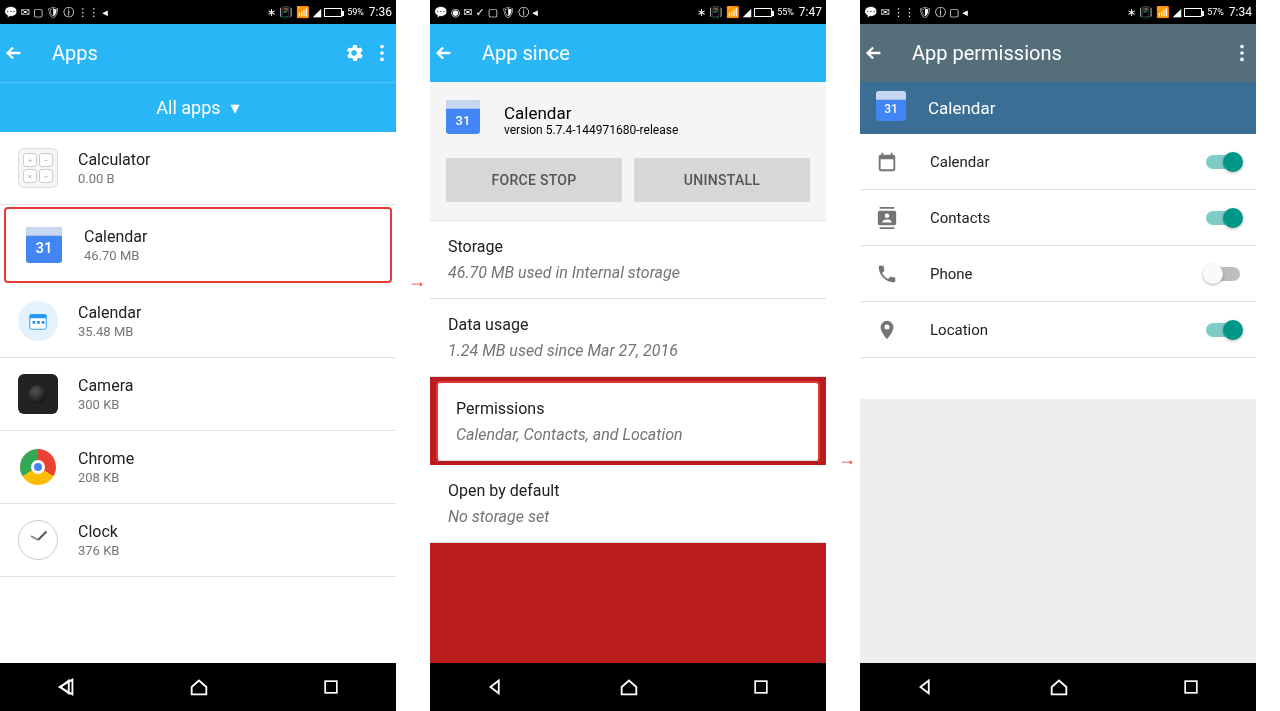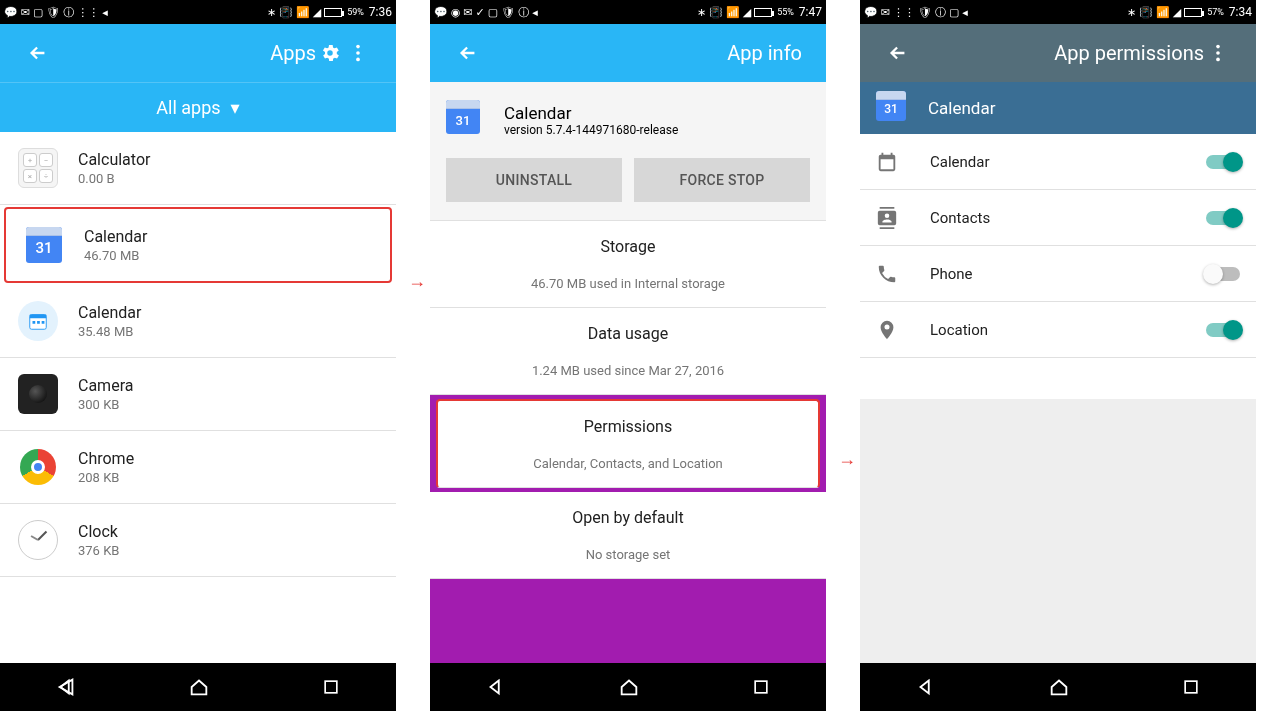--- a/index.html
+++ b/index.html
@@ -35,22 +35,21 @@
   .battery { border: 1px solid #fff; width: 18px; height: 9px; position: relative; display: flex; align-items: center; }
   .battery::after { content:""; position:absolute; right:-3px; top:2px; width:2px; height:5px; background:#fff; }
   .batt-text { font-size:9px; margin-left:2px; margin-right:2px; }
   
   .appbar {
     background: #29b6f6;
     color: #fff;
     height: 58px;
     display: flex;
     align-items: center;
-    padding: 0 24px;
-    text-align: right;
+    padding: 0 0;
   }
   .appbar.dark { background: #546e7a; }
   .appbar .title { font-size: 20px; margin-left: 24px; flex: 1; }
   .appbar .icon-btn { width: 28px; height: 28px; display:flex; align-items:center; justify-content:center; }
   
   .secondary-bar {
     background: #29b6f6;
     color: #fff;
     height: 50px;
     display: flex;
@@ -89,21 +88,21 @@
     background:#f5f5f5;
   }
   .appinfo-header .icon-slot { width:40px; height:40px; margin-right:18px; }
   .btn-row { display:flex; gap:12px; padding: 12px 16px 18px 16px; background:#f5f5f5; border-bottom:1px solid #e0e0e0;}
   .flat-btn {
     flex:1; background:#d7d7d7; color:#555; font-weight:500;
     text-align:center; padding:14px 0; font-size:14px; letter-spacing:0.3px;
   }
   .section-item { background:#fff; padding: 16px 18px; border-bottom:1px solid #e0e0e0; }
   .section-item .primary { font-size:16px; color:#212121; }
-  .section-item .secondary { font-size:13px; color:#757575; margin-top:20px; }
+  .section-item .secondary { font-size:16px; color:#757575; margin-top:7px;font-style:italic; }
   
   .perm-app-strip {
     background:#3a6e94;
     color:#fff;
     display:flex;
     align-items:center;
     padding: 10px 16px;
     height:52px;
   }
   .perm-app-strip .icon-slot { width:34px; height:34px; margin-right:18px; }
@@ -346,40 +345,40 @@
       <span class="time">7:47</span>
     </div>
   </div>
 
   <div class="appbar">
     <div class="icon-btn">
       <svg width="22" height="22" viewBox="0 0 24 24" fill="none" stroke="#fff" stroke-width="2.5">
           <path d="M19 12H5M11 18l-6-6 6-6"></path>
         </svg>
     </div>
-    <div class="title">App info</div>
+    <div class="title">App since</div>
   </div>
 
   <div class="appinfo-header">
     <div class="icon-slot">
       <div class="ico-calendar" style="width:34px;height:34px;font-size:13px;">
           <span>31</span>
         </div>
     </div>
     <div class="texts">
       <div class="primary" style="font-size:17px;">Calendar</div>
       <div class="secondary" style="font-size:12px;">version 5.7.4-144971680-release</div>
     </div>
   </div>
   <div class="btn-row">
+    <div class="flat-btn">FORCE STOP</div>
     <div class="flat-btn">UNINSTALL</div>
-    <div class="flat-btn">FORCE STOP</div>
-  </div>
-
-  <div class="list" style="background:#a21caf;text-align:center;">
+  </div>
+
+  <div class="list" style="background:#b91c1c;">
     <div class="section-item">
       <div class="primary">Storage</div>
       <div class="secondary">46.70 MB used in Internal storage</div>
     </div>
     <div class="section-item">
       <div class="primary">Data usage</div>
       <div class="secondary">1.24 MB used since Mar 27, 2016</div>
     </div>
     <div class="section-item highlight" style="margin:4px 6px; background:#fff;">
       <div class="primary">Permissions</div>

